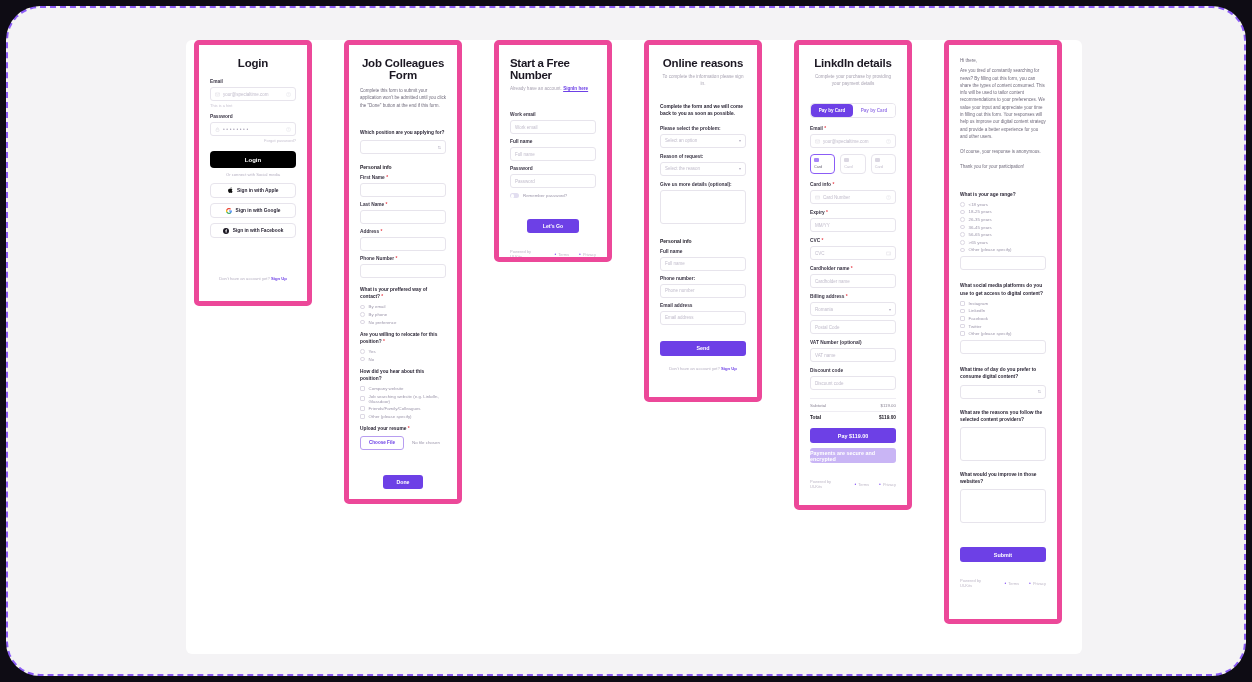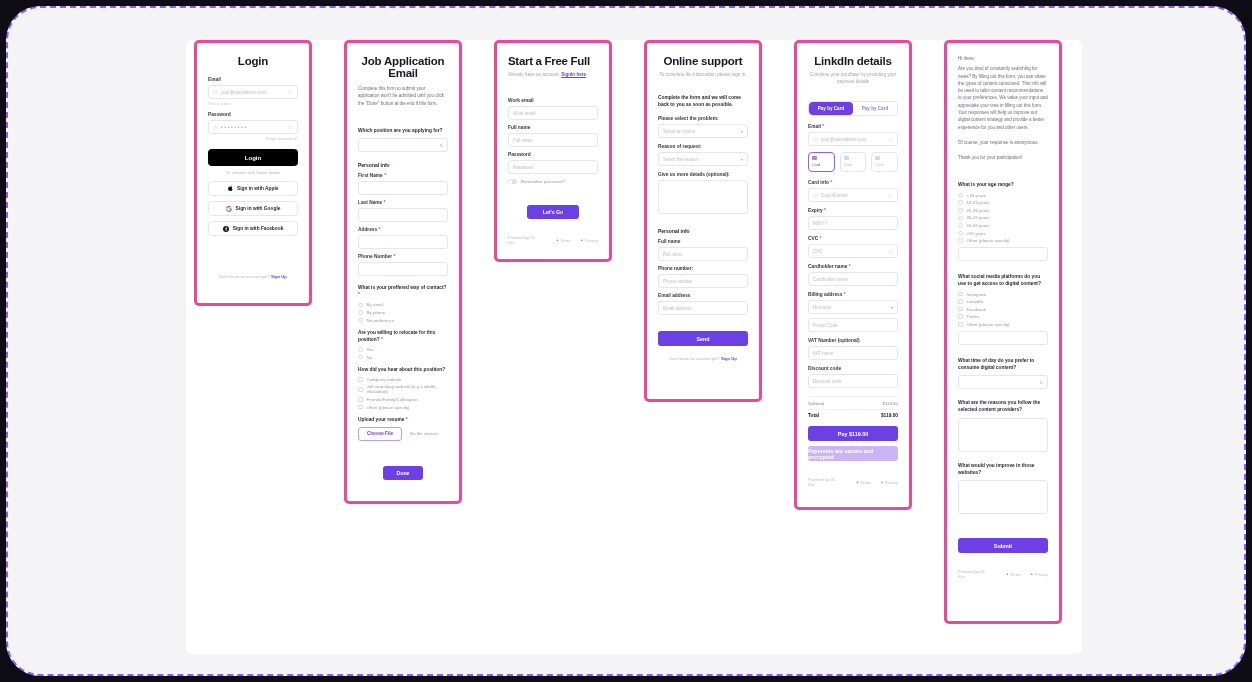--- a/index.html
+++ b/index.html
@@ -21,21 +21,21 @@
     position: absolute;
     left: 178px; top: 32px;
     width: 896px; height: 614px;
     background: #ffffff;
     border-radius: 6px;
   }
   .card {
     position: absolute;
     top: 0;
     background: #ffffff;
-    border: 3px solid #ec4899;
+    border: 5px solid #ec4899;
     border-radius: 5px;
     overflow: hidden;
   }
   .card-inner { padding: 12px 12px 10px 12px; }
 
   
   .title-lg { font-size: 11.5px; font-weight: 700; color: #1b1722; text-align: center; letter-spacing: -0.2px; }
   .title-xl { font-size: 10.5px; font-weight: 700; color: #1b1722; text-align: center; line-height: 1.32; letter-spacing: -0.2px; }
   .title-left { font-size: 11.5px; font-weight: 700; color: #1b1722; text-align: left; letter-spacing: -0.3px; }
   .subtle { font-size: 4.6px; color: #a8a3b2; line-height: 1.55; }
@@ -207,21 +207,21 @@
 
         <div class="bottom-note" style="margin-top:38px;">
           <span>Don't have an account yet?</span>
           <span class="link">Sign Up</span>
         </div>
       </div>
     </div>
 
     <div class="card" style="left:158px; width:118px; height:464px;">
       <div class="card-inner" style="padding:12px 11px;">
-        <div class="title-lg mb6">Job Application Email</div>
+        <div class="title-lg mb6">Job Colleagues Form</div>
         <div class="body-txt mb20">Complete this form to submit your application won't be admitted until you click the "Done" button at the end if this form.</div>
 
         <span class="q">Which position are you applying for?</span>
         <div class="sel mb10">
           <span class="ph"></span>
           <span class="caret">⇅</span>
         </div>
 
         <span class="lbl-sec mb5">Personal info</span>
 
@@ -305,21 +305,21 @@
           <span class="foot-item">
               <span class="dot">•</span>
               <span>Privacy</span>
             </span>
         </div>
       </div>
     </div>
 
     <div class="card" style="left:308px; width:118px; height:222px;">
       <div class="card-inner" style="padding:12px 11px;">
-        <div class="title-left mb4">Start a Free Full</div>
+        <div class="title-left mb4">Start a Free Number</div>
         <div class="subtle mb20">
           <span>Already have an account.</span>
           <span class="link" style="text-decoration:underline;">SignIn here</span>
         </div>
 
         <span class="lbl">Work email</span>
         <div class="inp mb5">
           <span class="ph">Work email</span>
         </div>
 
@@ -352,21 +352,21 @@
           <span class="foot-item">
               <span class="dot">•</span>
               <span>Privacy</span>
             </span>
         </div>
       </div>
     </div>
 
     <div class="card" style="left:458px; width:118px; height:362px;">
       <div class="card-inner" style="padding:12px 11px;">
-        <div class="title-lg mb4">Online support</div>
+        <div class="title-lg mb4">Online reasons</div>
         <div class="subtle-c mb16">To complete the information please sign in.</div>
 
         <div class="q mb8">Complete the form and we will come back to you as soon as possible.</div>
 
         <span class="lbl">Please select the problem:</span>
         <div class="sel mb6">
           <span class="ph">Select an option</span>
           <span class="caret">▾</span>
         </div>
 

